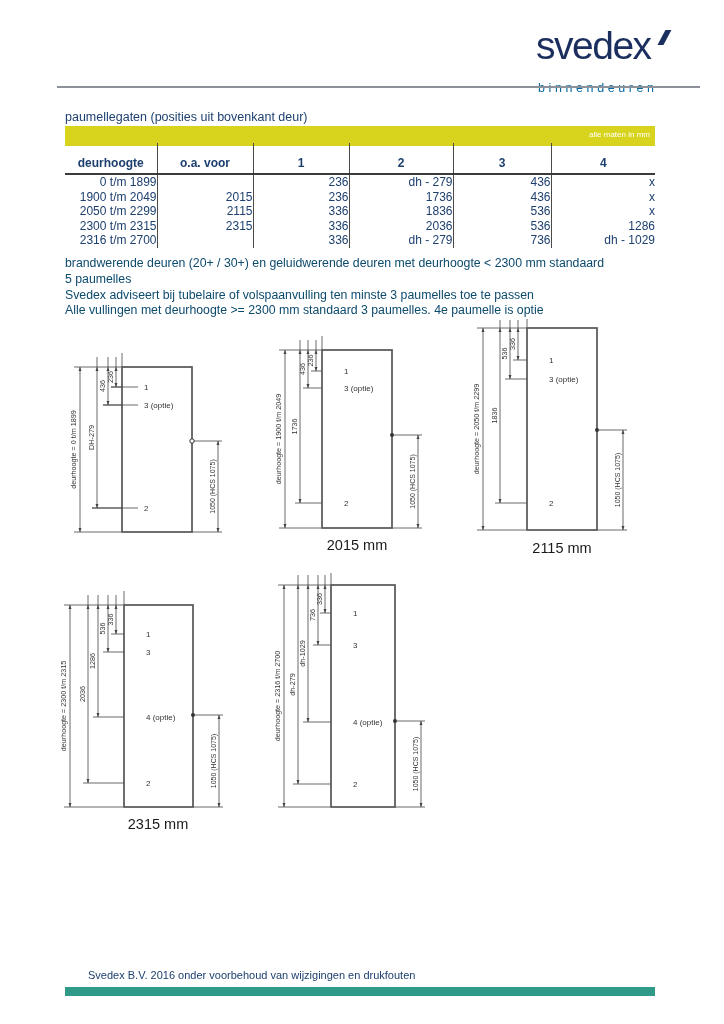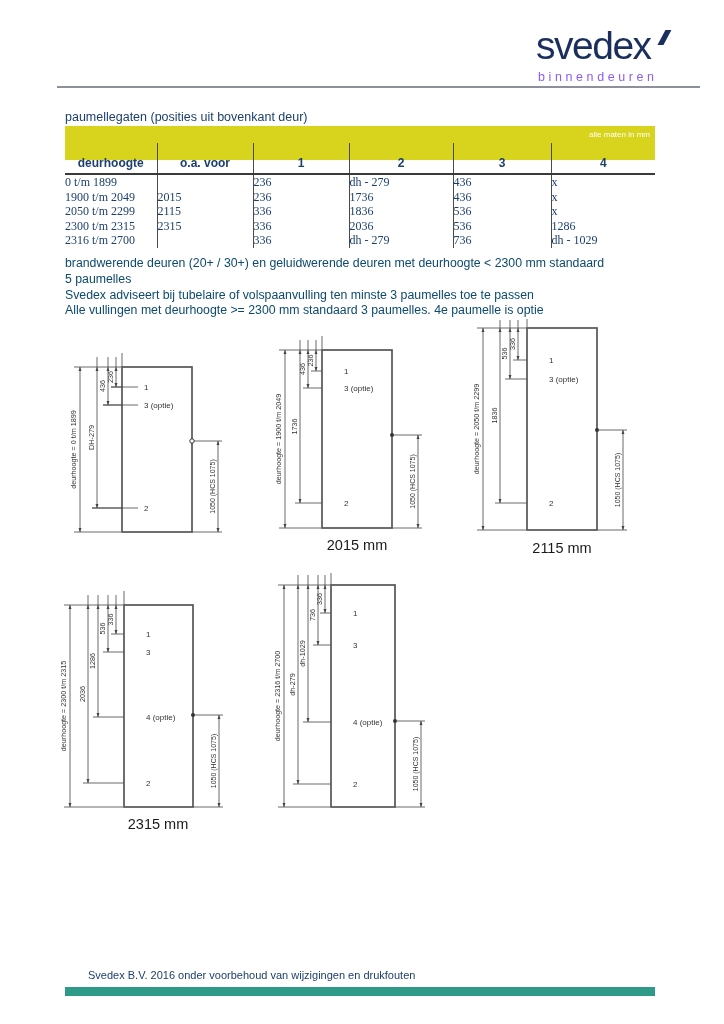--- a/index.html
+++ b/index.html
@@ -3,33 +3,33 @@
 <meta charset="utf-8">
 <style>
   html,body{margin:0;padding:0;background:#e9e9e9;}
   .page{position:relative;width:724px;height:1024px;background:#ffffff;margin:0 auto;
         font-family:"Liberation Sans", sans-serif;color:#1c3f6e;overflow:hidden;}
   
   .title{position:absolute;left:88px;top:40px;font-size:30px;font-weight:400;color:#1c3f6e;letter-spacing:0.2px;}
   .logo{position:absolute;left:536px;top:26px;width:150px;}
   .logo-word{font-size:39px;font-weight:400;color:#1b2f5e;letter-spacing:-1.5px;line-height:1;}
   .logo-mark{display:inline-block;width:6px;height:15px;background:#1b2f5e;transform:skewX(-28deg) translateY(-14px);margin-left:3px;}
-  .logo-sub{font-size:12.5px;color:#8b5cf6;letter-spacing:3.6px;margin-top:5px;margin-left:2px;}
+  .logo-sub{font-size:12.5px;color:#0369a1;letter-spacing:3.6px;margin-top:16px;margin-left:2px;}
   .rule{position:absolute;left:57px;top:86px;width:643px;height:2px;background:#8b9099;}
   
   .intro{position:absolute;left:65px;top:110px;font-size:12.5px;color:#1c3f6e;}
-  .band{position:absolute;left:65px;top:126px;width:590px;height:34px;background:#d8d41e;
+  .band{position:absolute;left:65px;top:126px;width:590px;height:20px;background:#d8d41e;
         color:#ffffff;font-size:8px;text-align:right;line-height:18px;padding:0;box-sizing:border-box;}
   .band span{padding-right:5px;}
   
   .tblwrap{position:absolute;left:65px;top:143px;width:590px;}
   table.t{border-collapse:collapse;table-layout:fixed;width:590px;font-size:12px;color:#1c3f6e;}
   table.t th{font-weight:700;height:27px;vertical-align:bottom;padding:0 0 3px 0;text-align:center;
              border-bottom:2px solid #3a3a3a;}
-  table.t td{height:14.6px;line-height:14.6px;padding:0;text-align:left;font-family:Liberation Serif, serif;}
+  table.t td{height:14.6px;line-height:14.6px;padding:0;text-align:right;}
   table.t th+th, table.t td+td{border-left:1px solid #4a4a4a;margin-left:23px;}
   .c0{width:92px}.c1{width:96px}.c2{width:96px}.c3{width:104px}.c4{width:98px}.c5{width:104px}
   
   .notes{position:absolute;left:65px;top:256px;width:600px;font-size:12.3px;line-height:15.8px;color:#0c4a6e;}
   
   svg text{font-family:"Liberation Sans", sans-serif;fill:#333;}
   .dl{stroke:#444;stroke-width:0.8;fill:none;}
   .door{fill:#ffffff;stroke:#555;stroke-width:1.7;}
   .dimlab{font-size:7.2px;}
   .hlab{font-size:8px;}

